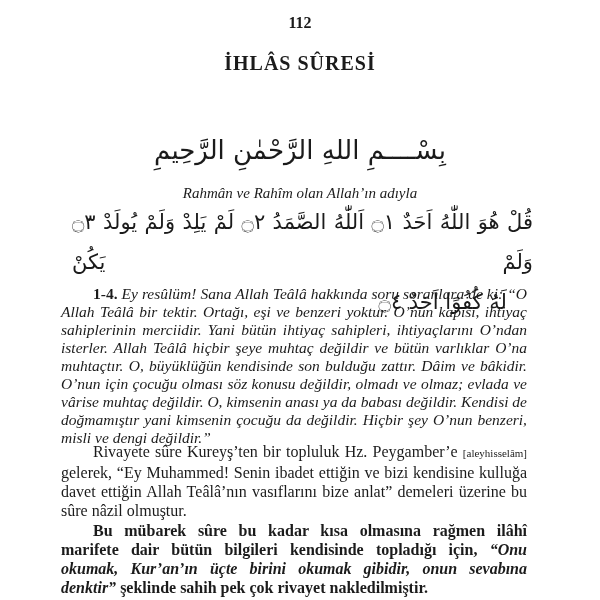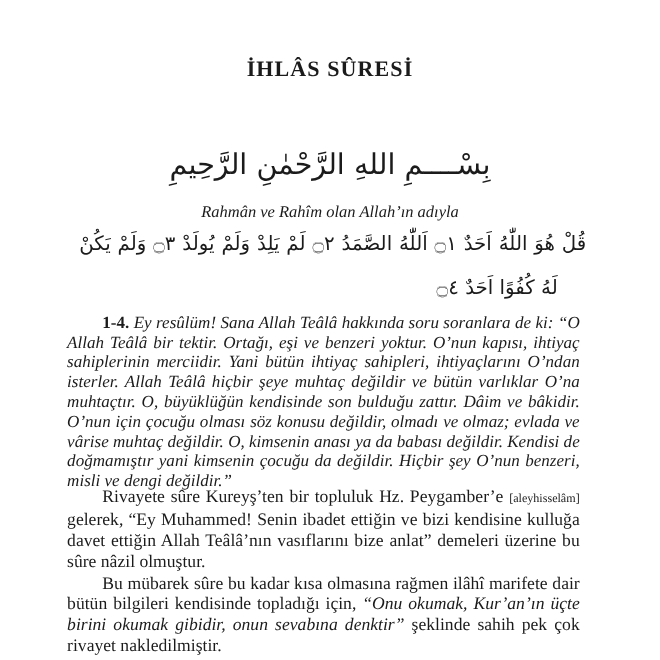--- a/index.html
+++ b/index.html
@@ -53,21 +53,21 @@
     position: absolute;
     top: 185px; left: 0; right: 0;
     text-align: center;
     font-style: italic;
     font-size: 15px;
   }
   .arabic-verses {
     position: absolute;
     top: 202px; left: 72px; right: 67px;
     direction: rtl;
-    font-size: 18px;
+    font-size: 21px;
     line-height: 40px;
     font-family: "DejaVu Sans", "Liberation Serif", serif;
   }
   .ar-line-1 {
     text-align: justify;
     text-align-last: justify;
   }
   .ar-line-2 {
     text-align: right;
     padding-left: 0;
@@ -93,33 +93,35 @@
   }
   .commentary-para-1 {
     top: 438px;
     font-size: 16px;
     line-height: 19px;
   }
   .commentary-para-2 {
     top: 517px;
     font-size: 16px;
     line-height: 19px;
+    font-weight: bold;
   }
   .small-note {
     font-size: 11px;
   }
   .quote-italic {
     font-style: italic;
   }
 </style>
 </head>
 <body>
 
 <div id="page">
 
+  <div class="page-num">112</div>
 
   <h1 class="surah-title">İHLÂS SÛRESİ</h1>
 
 
   <div class="bismillah" dir="rtl">بِسْــــمِ اللهِ الرَّحْمٰنِ الرَّحِيمِ</div>
 
   <div class="basmala-tr">Rahmân ve Rahîm olan Allah’ın adıyla</div>
 
   <div class="arabic-verses" dir="rtl">
     <div class="ar-line-1">قُلْ هُوَ اللّٰهُ اَحَدٌ ۝١ اَللّٰهُ الصَّمَدُ ۝٢ لَمْ يَلِدْ وَلَمْ يُولَدْ ۝٣ وَلَمْ يَكُنْ</div>

